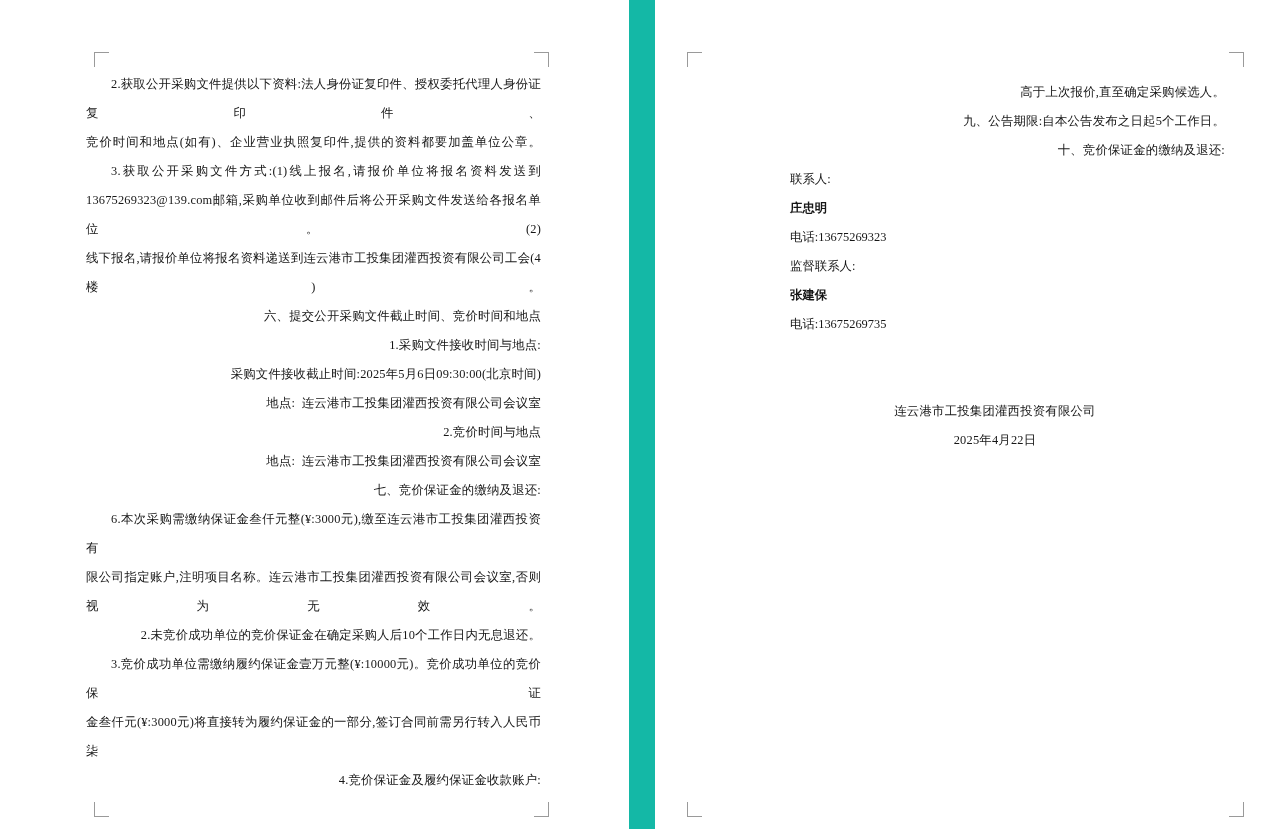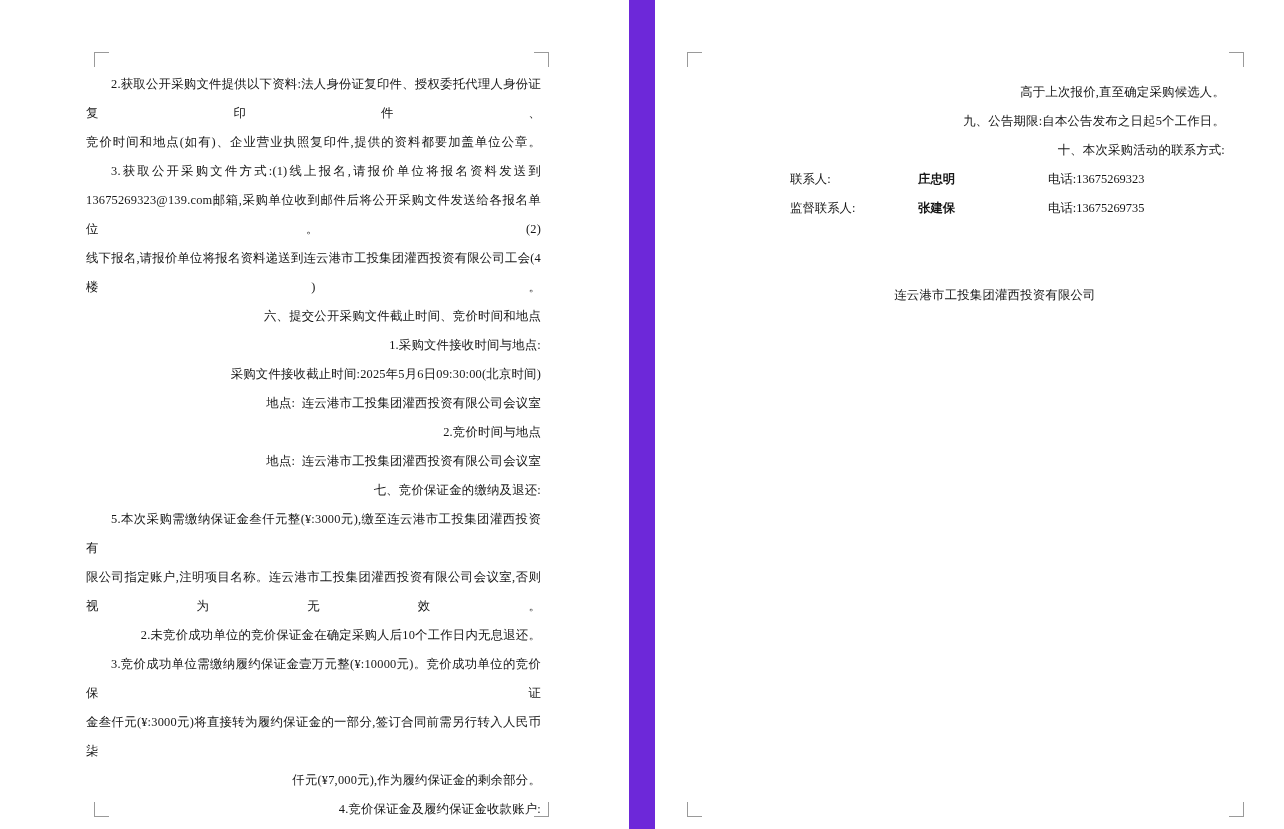--- a/index.html
+++ b/index.html
@@ -8,21 +8,21 @@
     background: #f2f2f2;
     width: 1284px;
     height: 829px;
     overflow: hidden;
     font-family: "Liberation Serif", serif;
   }
   .workspace {
     position: relative;
     width: 1284px;
     height: 829px;
-    background: #6d28d9;
+    background: #14b8a6;
     display: flex;
     gap: 12px;
   }
   .page {
     position: relative;
     background: #ffffff;
     width: 629px;
     height: 829px;
     box-sizing: border-box;
     overflow: hidden;
@@ -70,20 +70,21 @@
     text-align-last: justify;
   }
   p.nojust { text-align: right; }
 
   .contact-row {
     display: flex;
     font-size: 12.4px;
     line-height: 29px;
     color: #161616;
     padding-left: 25px;
+    flex-direction: column;
   }
   .contact-row .c1 { width: 128px; }
   .contact-row .c2 { width: 130px; font-weight: bold; }
 
   .sigblock {
     margin-top: 58px;
   }
   .sigblock p { text-align: center; }
 </style>
 </head>
@@ -103,52 +104,52 @@
       <p class="line indent justify">3.获取公开采购文件方式:(1)线上报名,请报价单位将报名资料发送到</p>
       <p class="line justify">13675269323@139.com邮箱,采购单位收到邮件后将公开采购文件发送给各报名单位。(2)</p>
       <p class="line justify">线下报名,请报价单位将报名资料递送到连云港市工投集团灌西投资有限公司工会(4楼)。</p>
       <p class="line indent nojust">六、提交公开采购文件截止时间、竞价时间和地点</p>
       <p class="line indent nojust">1.采购文件接收时间与地点:</p>
       <p class="line indent2 nojust">采购文件接收截止时间:2025年5月6日09:30:00(北京时间)</p>
       <p class="line indent2 nojust">地点:  连云港市工投集团灌西投资有限公司会议室</p>
       <p class="line indent2 nojust">2.竞价时间与地点</p>
       <p class="line indent2 nojust">地点:  连云港市工投集团灌西投资有限公司会议室</p>
       <p class="line indent nojust">七、竞价保证金的缴纳及退还:</p>
-      <p class="line indent justify">5.本次采购需缴纳保证金叁仟元整(¥:3000元),缴至连云港市工投集团灌西投资有</p>
+      <p class="line indent justify">6.本次采购需缴纳保证金叁仟元整(¥:3000元),缴至连云港市工投集团灌西投资有</p>
       <p class="line justify">限公司指定账户,注明项目名称。连云港市工投集团灌西投资有限公司会议室,否则视为无效。</p>
       <p class="line indent nojust">2.未竞价成功单位的竞价保证金在确定采购人后10个工作日内无息退还。</p>
       <p class="line indent justify">3.竞价成功单位需缴纳履约保证金壹万元整(¥:10000元)。竞价成功单位的竞价保证</p>
       <p class="line justify">金叁仟元(¥:3000元)将直接转为履约保证金的一部分,签订合同前需另行转入人民币柒</p>
-      <p class="line nojust">仟元(¥7,000元),作为履约保证金的剩余部分。</p>
       <p class="line indent nojust">4.竞价保证金及履约保证金收款账户:</p>
 
     </div>
   </div>
 
   <div class="page right">
     <div class="mark tl" style="left:32px; top:52px;"></div>
     <div class="mark tr" style="left:574px; top:52px;"></div>
     <div class="mark bl" style="left:32px; top:802px;"></div>
     <div class="mark br" style="left:574px; top:802px;"></div>
 
     <div class="content">
       <p class="line indent nojust">高于上次报价,直至确定采购候选人。</p>
       <p class="line indent nojust">九、公告期限:自本公告发布之日起5个工作日。</p>
-      <p class="line indent nojust">十、本次采购活动的联系方式:</p>
+      <p class="line indent nojust">十、竞价保证金的缴纳及退还:</p>
 
       <div class="contact-row">
         <span class="c1">联系人:</span>
         <span class="c2">庄忠明</span>
         <span>电话:13675269323</span>
       </div>
       <div class="contact-row">
         <span class="c1">监督联系人:</span>
         <span class="c2">张建保</span>
         <span>电话:13675269735</span>
       </div>
 
       <div class="sigblock">
         <p class="line">连云港市工投集团灌西投资有限公司</p>
+        <p class="line">2025年4月22日</p>
       </div>
     </div>
   </div>
 
 </div>
 
 </body></html>

